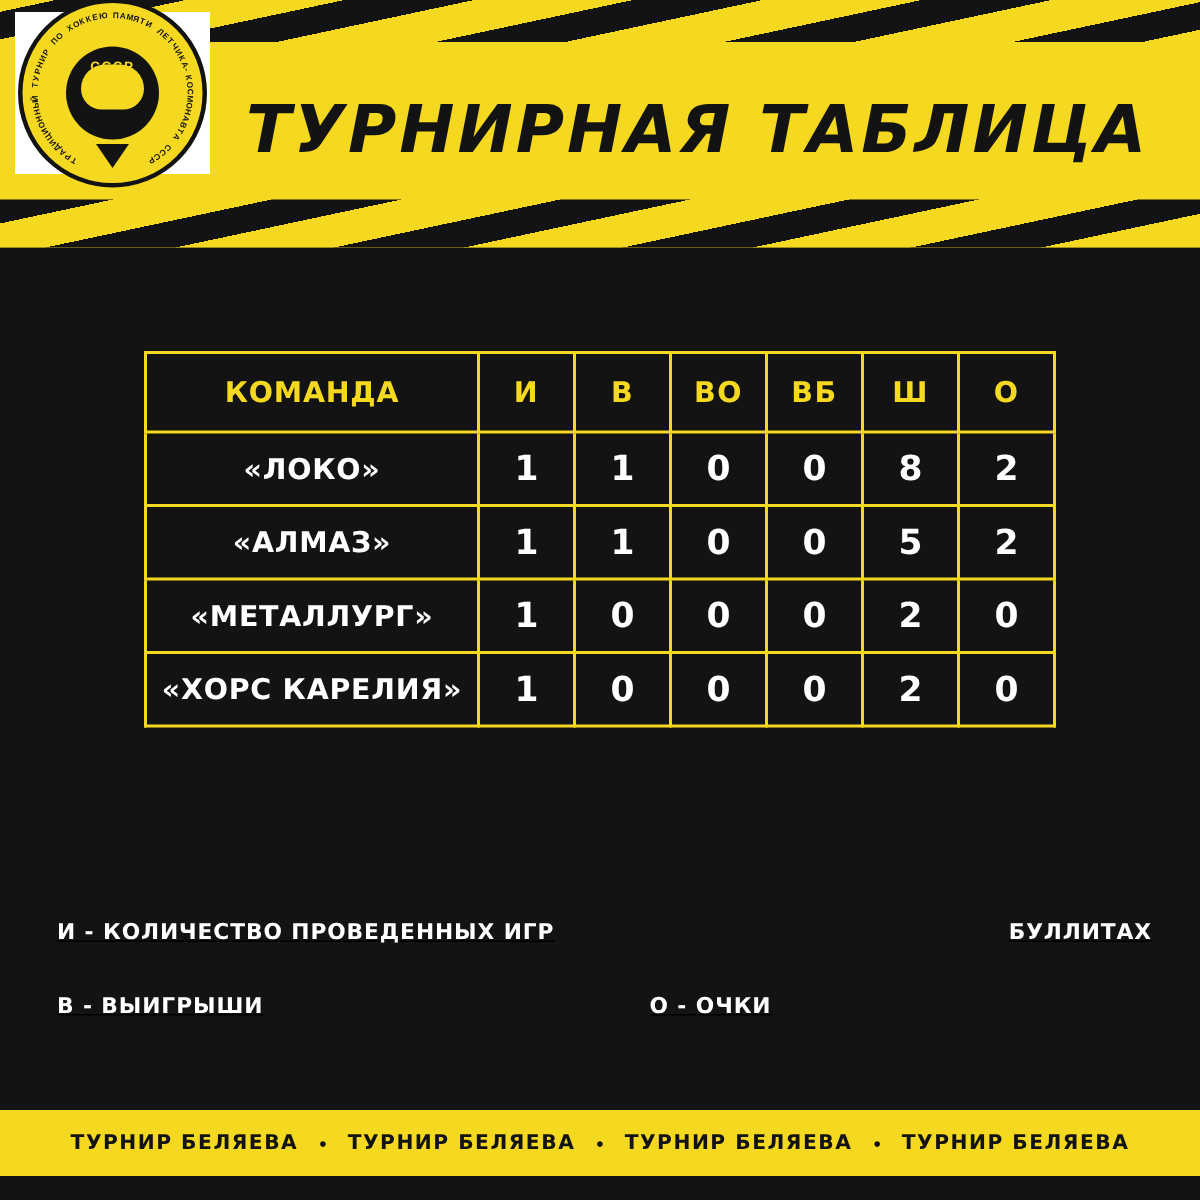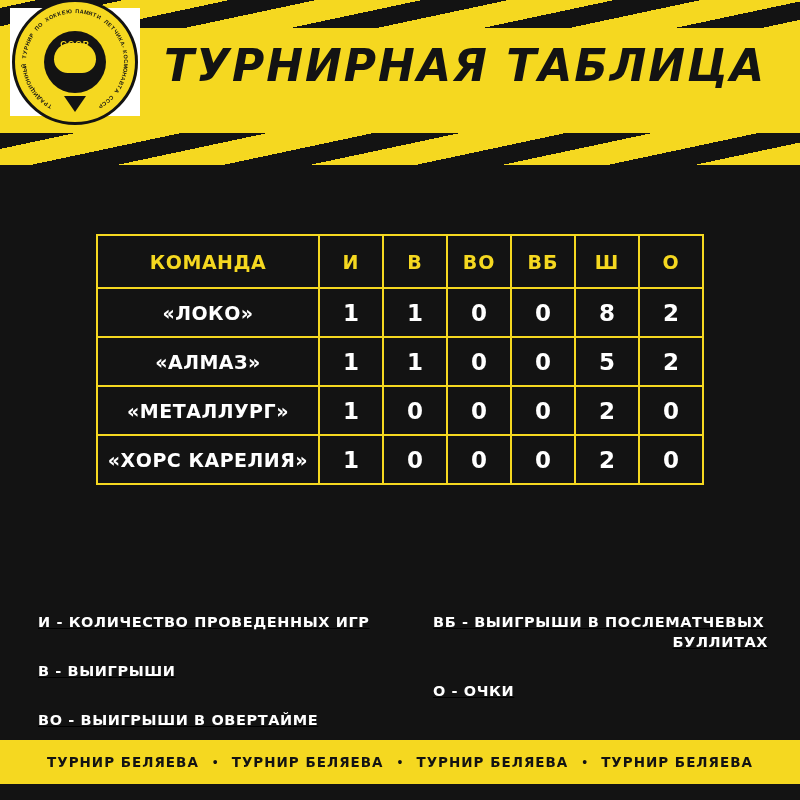--- a/index.html
+++ b/index.html
@@ -124,21 +124,21 @@
     transform: translateX(-50%);
     width: 0;
     height: 0;
     border-left: 11px solid transparent;
     border-right: 11px solid transparent;
     border-top: 16px solid #131313;
   }
   .header-title {
     position: absolute;
     left: 150px;
-    top: 37px;
+    top: 58px;
     width: 630px;
     text-align: center;
     font-size: 44px;
     line-height: 58px;
     font-weight: bold;
     font-style: italic;
     color: #131313;
     letter-spacing: 2px;
     text-transform: uppercase;
     font-family: "DejaVu Sans", sans-serif;
@@ -383,25 +383,23 @@
           <td class="num">0</td>
         </tr>
       </tbody>
     </table>
   </div>
 
   <div class="legend">
     <div class="legend-col left">
       <div class="legend-item">И - КОЛИЧЕСТВО ПРОВЕДЕННЫХ ИГР</div>
       <div class="legend-item">В - ВЫИГРЫШИ</div>
-      <div class="legend-item">ВО - ВЫИГРЫШИ В ОВЕРТАЙМЕ</div>
     </div>
     <div class="legend-col right">
       <div class="legend-item">
-        <span>ВБ - ВЫИГРЫШИ В ПОСЛЕМАТЧЕВЫХ</span>
         <span class="wrap2">БУЛЛИТАХ</span>
       </div>
       <div class="legend-item">О - ОЧКИ</div>
     </div>
   </div>
 
   <div class="footer">
     <div class="footer-item">ТУРНИР БЕЛЯЕВА</div>
     <div class="footer-dot">•</div>
     <div class="footer-item">ТУРНИР БЕЛЯЕВА</div>

